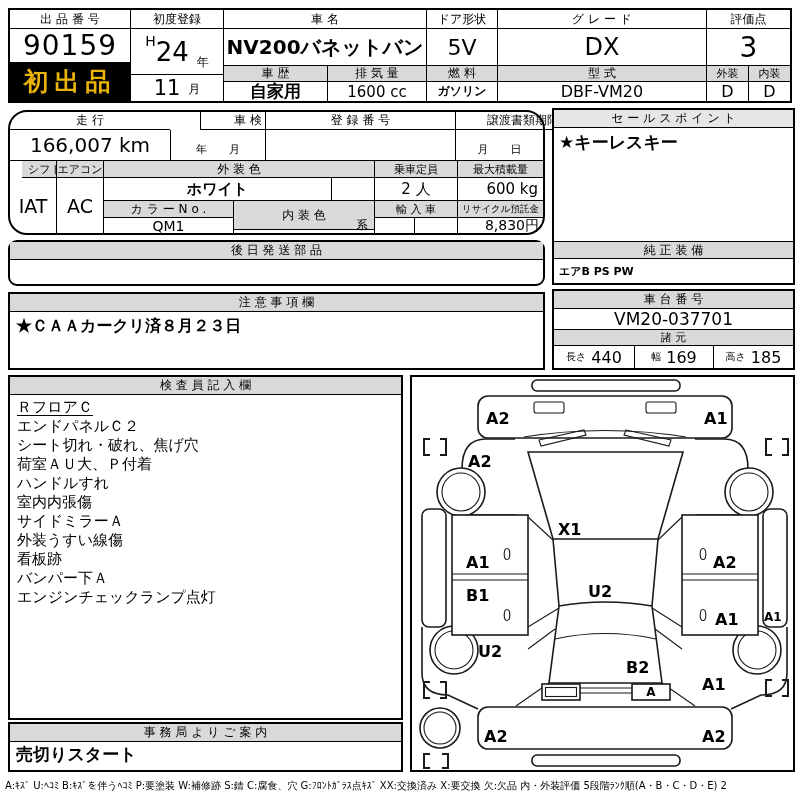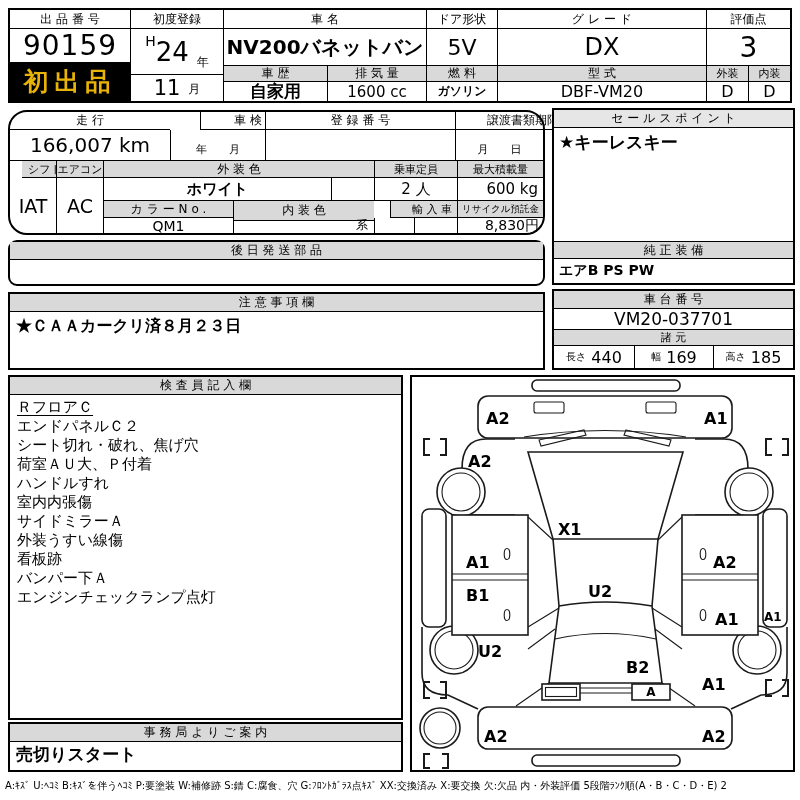--- a/index.html
+++ b/index.html
@@ -95,27 +95,27 @@
 
     <div class="c h11 g bb" style="left:0;top:49px;width:46px;height:17px;margin-left:12px;">シフト</div>
     <div class="c" style="left:0;top:66px;width:46px;height:55px;font-size:19px;">IAT</div>
     <div class="c h11 g bl bb" style="left:46px;top:49px;width:47px;height:17px;">エアコン</div>
     <div class="c bl" style="left:46px;top:66px;width:47px;height:55px;font-size:19px;">AC</div>
 
     <div class="c h12 g bl bb" style="left:93px;top:49px;width:271px;height:17px;">外 装 色</div>
     <div class="c bl bb" style="left:93px;top:66px;width:228px;height:23px;font-size:15px;font-weight:600;text-align:right;">ホワイト</div>
     <div class="c bl bb" style="left:321px;top:66px;width:43px;height:23px;"></div>
     <div class="c h12 g bl bb" style="left:93px;top:89px;width:130px;height:17px;">カ ラ ー N o .</div>
-    <div class="c h12 g bl bb" style="left:223px;top:89px;width:141px;height:20px;">内 装 色</div>
+    <div class="c h12 g bl bb" style="left:223px;top:89px;width:141px;height:29px;">内 装 色</div>
     <div class="c bl" style="left:93px;top:106px;width:130px;height:15px;font-size:14px;">QM1</div>
     <div class="c bl right" style="left:223px;top:106px;width:141px;height:15px;font-size:12px;padding-right:6px;">系</div>
 
     <div class="c h11 g bl bb" style="left:364px;top:49px;width:83px;height:17px;">乗車定員</div>
     <div class="c bl bb" style="left:364px;top:66px;width:83px;height:23px;font-size:15px;">2 人</div>
-    <div class="c h11 g bl bb" style="left:380px;top:89px;width:83px;height:17px;">輸 入 車</div>
+    <div class="c h11 g bl bb" style="left:364px;top:89px;width:83px;height:17px;">輸 入 車</div>
     <div class="c bl" style="left:364px;top:106px;width:40px;height:15px;"></div>
     <div class="c bl" style="left:404px;top:106px;width:43px;height:15px;"></div>
 
     <div class="c h11 g bl bb" style="left:447px;top:49px;width:86px;height:17px;">最大積載量</div>
     <div class="c bl bb right" style="left:447px;top:66px;width:86px;height:23px;font-size:15px;padding-right:5px;">600 kg</div>
     <div class="c g bl bb" style="left:447px;top:89px;width:86px;height:17px;font-size:9.5px;">リサイクル預託金</div>
     <div class="c bl right" style="left:447px;top:106px;width:86px;height:15px;font-size:14px;padding-right:4px;">8,830円</div>
   </div>
 
   <div class="box" style="left:8px;top:240px;width:537px;height:46px;border-radius:9px;">
@@ -125,21 +125,21 @@
 
   <div class="box" style="left:8px;top:292px;width:537px;height:78px;">
     <div class="c h12 g bb" style="left:0;top:0;width:533px;height:18px;">注 意 事 項 欄</div>
     <div class="c left top" style="left:0;top:18px;width:533px;height:56px;font-size:16px;font-weight:600;padding:4px 6px;font-family:Liberation Serif, serif;">★ＣＡＡカークリ済８月２３日</div>
   </div>
 
   <div class="box" style="left:552px;top:108px;width:243px;height:177px;">
     <div class="c h12 lg bb" style="left:0;top:0;width:239px;height:18px;">セ ー ル ス ポ イ ン ト</div>
     <div class="c left top" style="left:0;top:18px;width:239px;height:113px;font-size:17px;font-weight:700;padding:3px 5px;">★キーレスキー</div>
     <div class="c h12 g bt bb" style="left:0;top:131px;width:239px;height:18px;">純 正 装 備</div>
-    <div class="c left" style="left:0;top:149px;width:239px;height:24px;font-size:14px;font-weight:700;padding-left:5px;">エアB PS PW</div>
+    <div class="c left" style="left:0;top:149px;width:239px;height:24px;font-size:11px;font-weight:700;padding-left:5px;">エアB PS PW</div>
   </div>
 
   <div class="box" style="left:552px;top:289px;width:243px;height:81px;">
     <div class="c h12 g bb" style="left:0;top:0;width:239px;height:18px;">車 台 番 号</div>
     <div class="c bb" style="left:0;top:18px;width:239px;height:21px;font-size:17px;">VM20-037701</div>
     <div class="c h11 g bb" style="left:0;top:39px;width:239px;height:16px;">諸 元</div>
     <div class="c" style="left:0;top:55px;width:80px;height:22px;">
       <span class="h10" style="margin-right:5px;">長さ</span>
         <span style="font-size:16px;">440</span>
     </div>

